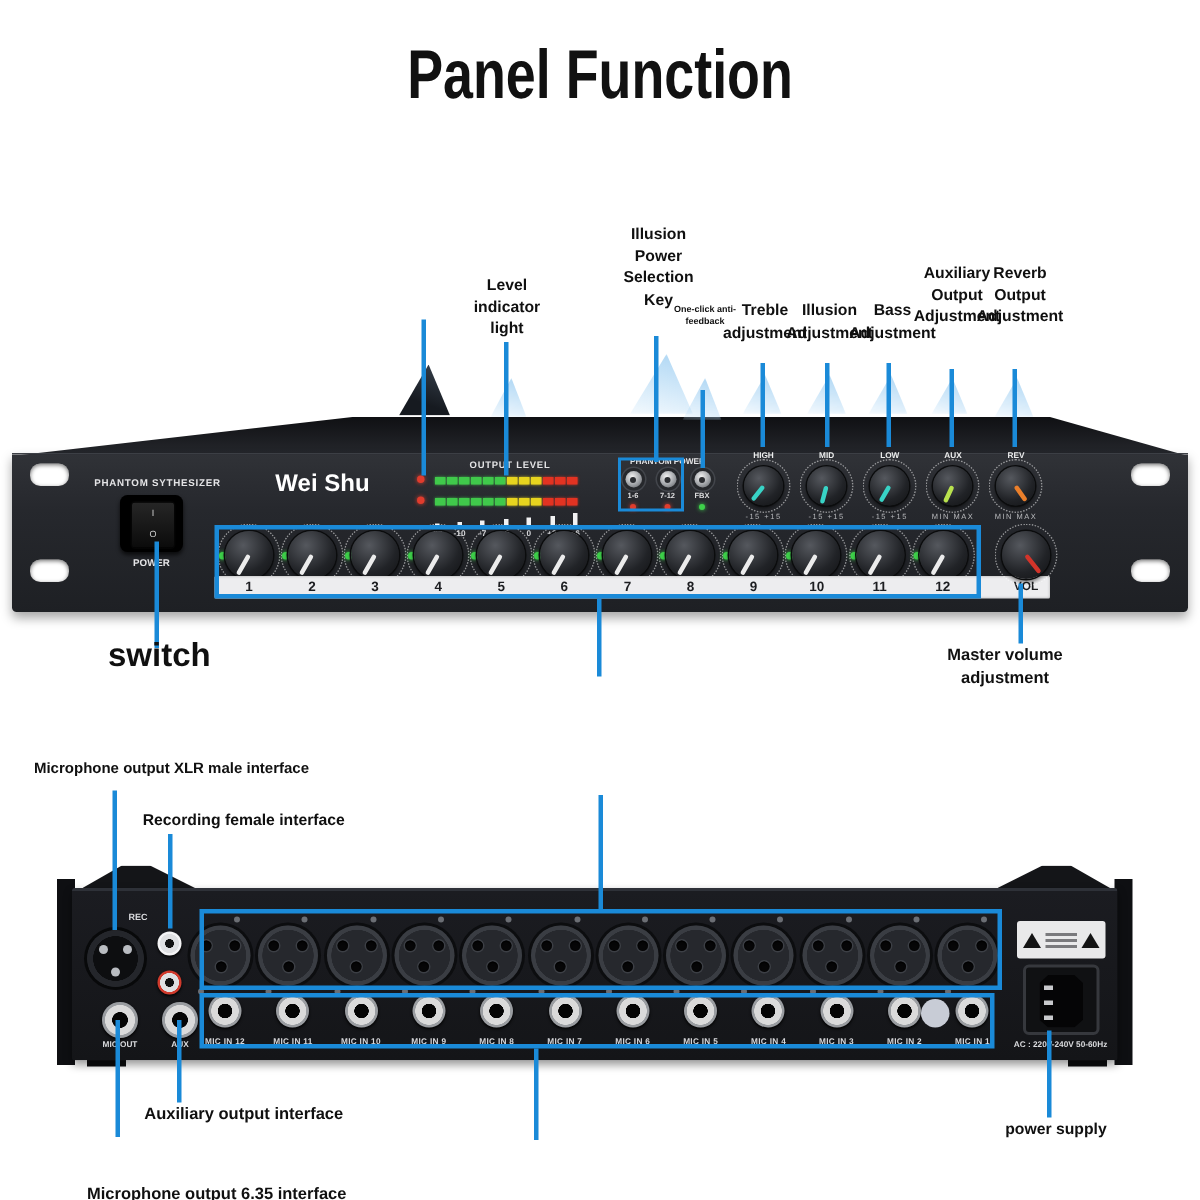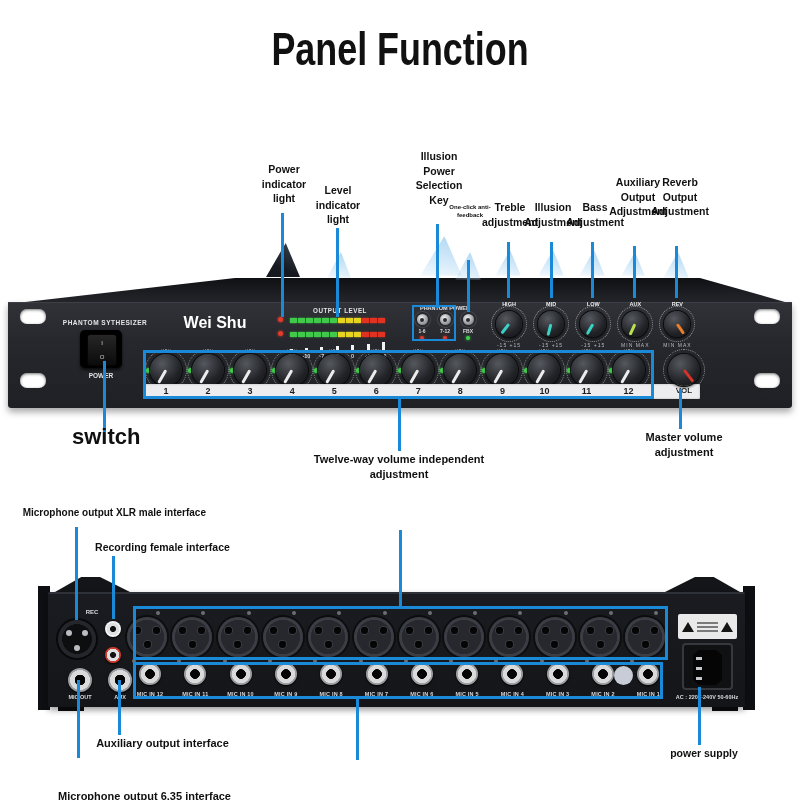--- a/index.html
+++ b/index.html
@@ -113,21 +113,20 @@
     clip-path:polygon(20% 0,80% 0,100% 15%,100% 85%,80% 100%,20% 100%,0 85%,0 15%);}
   .pin{position:absolute;left:12px;width:6px;height:3px;background:#c8c9cc;}
 </style>
 </head>
 <body>
 
 <div class="stage">
 
   <h1 class="title">Panel Function</h1>
 
-  <div class="lbl" style="left:252px;top:162px;width:64px;font-size:10.5px">Power indicator light</div>
   <div class="lbl" style="left:306px;top:183px;width:64px;font-size:10.5px">Level indicator light</div>
   <div class="lbl" style="left:410px;top:149px;width:58px;font-size:10.5px">Illusion Power Selection Key</div>
   <div class="lbl" style="left:446px;top:203px;width:48px;font-size:6px;line-height:8px">One-click anti-feedback</div>
   <div class="lbl" style="left:481px;top:200px;width:58px;font-size:10.5px;line-height:15px">Treble adjustment</div>
   <div class="lbl" style="left:523px;top:200px;width:60px;font-size:10.5px;line-height:15px">Illusion Adjustment</div>
   <div class="lbl" style="left:566px;top:200px;width:58px;font-size:10.5px;line-height:15px">Bass Adjustment</div>
   <div class="lbl" style="left:609px;top:175px;width:58px;font-size:10.5px">Auxiliary Output Adjustment</div>
   <div class="lbl" style="left:651px;top:175px;width:58px;font-size:10.5px">Reverb Output Adjustment</div>
 
   <div class="flare dark" style="left:266px;top:243px;width:34px;height:34px"></div>
@@ -386,22 +385,21 @@
       </span>
   </div>
 
   <div class="bluebox" style="left:412px;top:305px;width:44px;height:36px;border-width:2px"></div>
   <div class="bluebox" style="left:143px;top:350px;width:511px;height:49px"></div>
 
   <div class="vline" style="left:103px;top:361px;height:71px"></div>
   <div class="vline" style="left:398px;top:399px;height:52px"></div>
   <div class="vline" style="left:679px;top:389px;height:40px"></div>
   <div class="lbl" style="left:72px;top:430px;width:90px;font-size:22px;font-weight:600;text-align:left">switch</div>
-  <div class="lbl" style="left:292px;top:452px;width:214px;font-size:11px">Twelve-way volume independent adjustment</div>
-  <div class="lbl" style="left:622px;top:430px;width:124px;font-size:11px">Master volume adjustment</div>
+  <div class="lbl" style="left:608px;top:430px;width:124px;font-size:11px">Master volume adjustment</div>
 
   <div class="lbl" style="left:14px;top:506px;width:192px;font-size:10px;text-align:right">Microphone output XLR male interface</div>
   <div class="lbl" style="left:90px;top:540px;width:145px;font-size:10.5px">Recording female interface</div>
   <div class="vline" style="left:75px;top:527px;height:93px"></div>
   <div class="vline" style="left:112px;top:556px;height:63px"></div>
   <div class="vline" style="left:399px;top:530px;height:77px"></div>
 
   <div class="tab" style="left:55px;top:577px;width:75px;clip-path:polygon(35% 0,60% 0,100% 100%,0 100%)"></div>
   <div class="tab" style="left:665px;top:577px;width:75px;clip-path:polygon(40% 0,65% 0,100% 100%,0 100%)"></div>
   <div class="flg" style="left:38px"></div>

